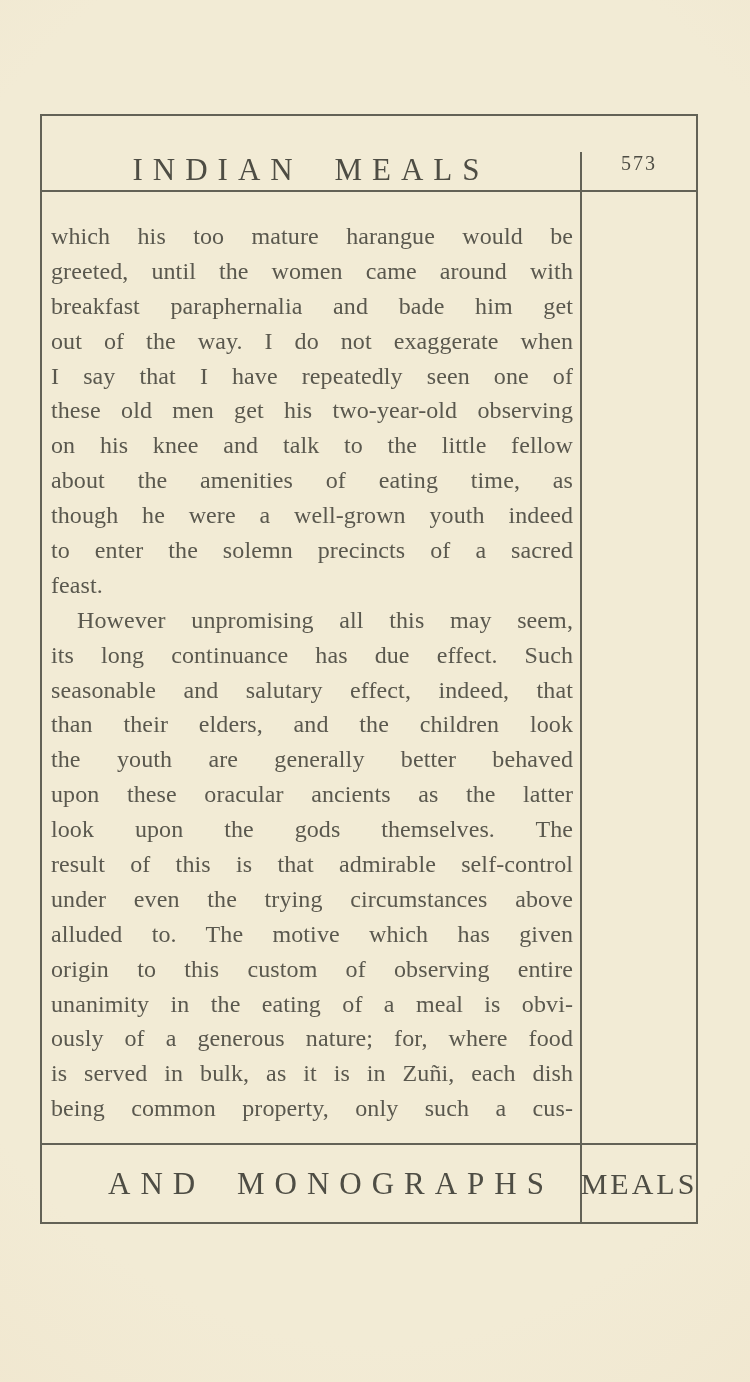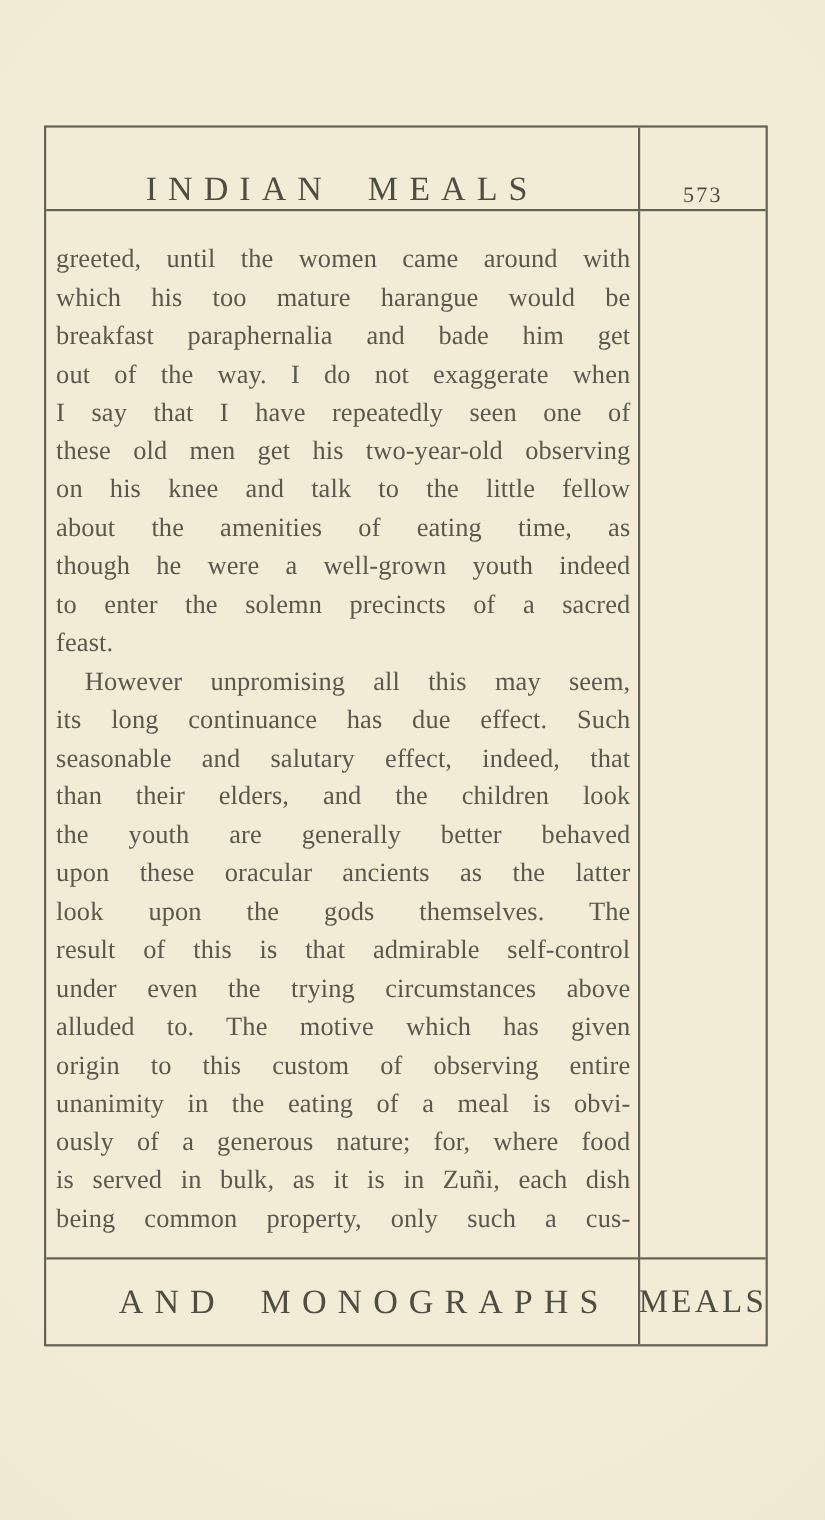--- a/index.html
+++ b/index.html
@@ -26,21 +26,21 @@
     width:658px;height:1110px;
     border:2px solid var(--rule);
     display:grid;
     grid-template-columns:1fr 116px;
     grid-template-rows:76px 1fr 79px;
     color:var(--ink);
   }
   
   .hdr-left,.hdr-right{
     border-bottom:2px solid var(--rule);
-    display:flex;align-items:flex-end;justify-content:center;
+    display:flex;align-items:flex-start;justify-content:center;margin-top:36px;
   }
   .hdr-right{border-left:2px solid var(--rule);}
   .hdr-title{
     font-size:31px;
     letter-spacing:10px;
     word-spacing:14px;
     color:var(--ink-dark);
   }
   .hdr-num{
     font-size:20px;
@@ -93,22 +93,22 @@
   <div class="frame">
 
     <div class="hdr-left">
       <span class="hdr-title">INDIAN MEALS</span>
     </div>
     <div class="hdr-right">
       <span class="hdr-num">573</span>
     </div>
 
     <div class="body-left" id="body-text">
+        <div class="line j">which his too mature harangue would be</div>
         <div class="line j">greeted, until the women came around with</div>
-        <div class="line j">which his too mature harangue would be</div>
         <div class="line j">breakfast paraphernalia and bade him get</div>
         <div class="line j">out of the way.  I do not exaggerate when</div>
         <div class="line j">I say that I have repeatedly seen one of</div>
         <div class="line j">these old men get his two-year-old observing</div>
         <div class="line j">on his knee and talk to the little fellow</div>
         <div class="line j">about the amenities of eating time, as</div>
         <div class="line j">though he were a well-grown youth indeed</div>
         <div class="line j">to enter the solemn precincts of a sacred</div>
         <div class="line">feast.</div>
         <div class="line j in">However unpromising all this may seem,</div>

